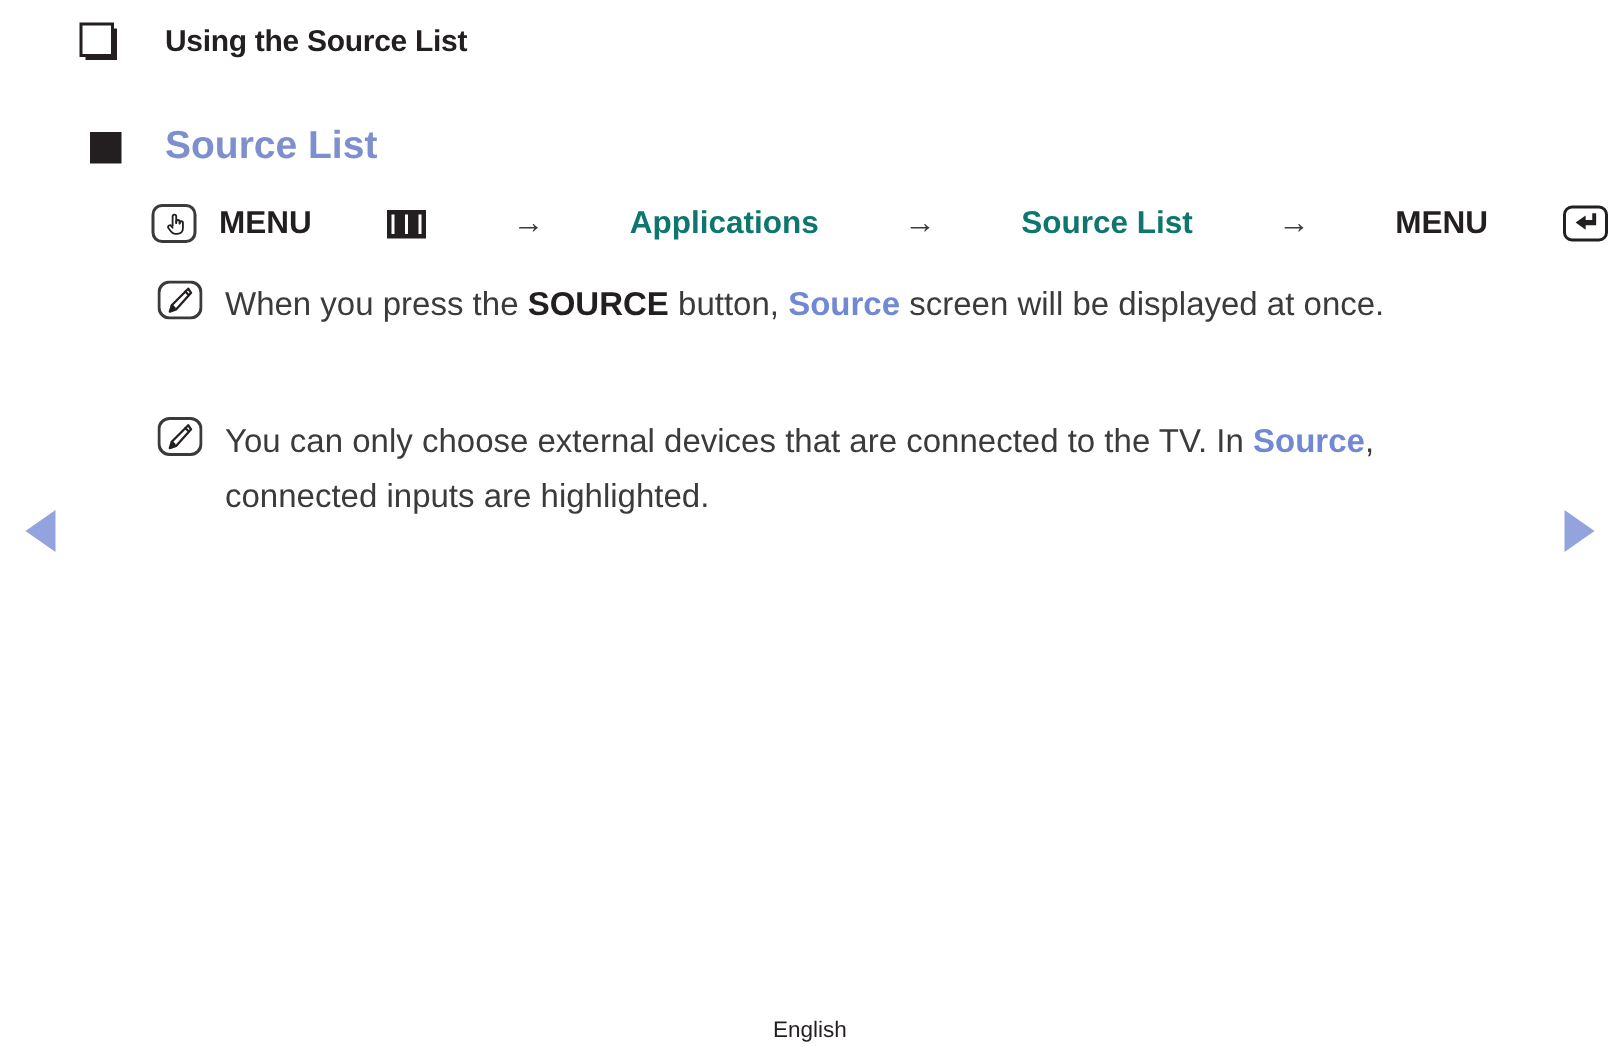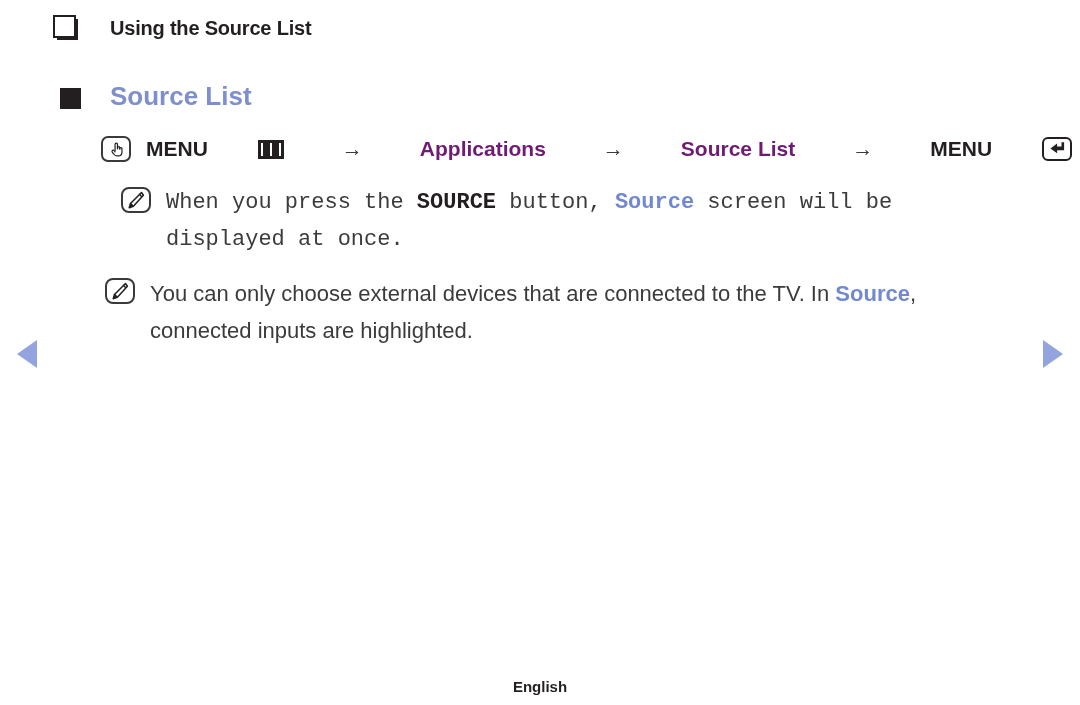--- a/index.html
+++ b/index.html
@@ -108,21 +108,21 @@
   .menupath-text {
     margin-left: 15px;
     font-size: 21px;
     font-weight: bold;
     color: #231f20;
     white-space: nowrap;
     display: flex;
     align-items: center;
     gap: 48px;
   }
-  .menupath-text .blue { color: #701a75; }
+  .menupath-text .blue { color: #0f766e; }
   .menupath-text .arrow {
     color: #3b3b3b;
     font-weight: normal;
     padding: 0 9px;
     font-size: 21px;
   }
   .glyph-menu {
     display: inline-block;
     width: 26px;
     height: 19px;
@@ -169,21 +169,21 @@
   .note-body {
     margin-left: 15px;
     font-size: 22px;
     line-height: 37px;
     color: #3b3b3b;
     width: 840px;
   }
   .note-body b { color: #231f20; font-weight: bold; }
   .note-body .blue { color: #7189d4; font-weight: bold; }
 
-  #note-1 { left: 121px; top: 184px; font-family: Liberation Mono, monospace; }
+  #note-1 { left: 105px; top: 184px; }
   #note-2 { left: 105px; top: 258px; margin-top: 17px; }
   #note-3 { left: 105px; top: 337px; }
 
   
   .nav-arrow {
     position: absolute;
     top: 340px;
     width: 0;
     height: 0;
     cursor: pointer;
@@ -202,21 +202,21 @@
   }
 
   
   .footer {
     position: absolute;
     left: 0;
     right: 0;
     top: 678px;
     text-align: center;
     font-size: 15px;
-    font-weight: bold;
+    font-weight: normal;
     color: #231f20;
   }
 </style>
 </head>
 <body>
 
 <div class="page">
 
   <div class="title-row">
     <span class="title-bullet">

